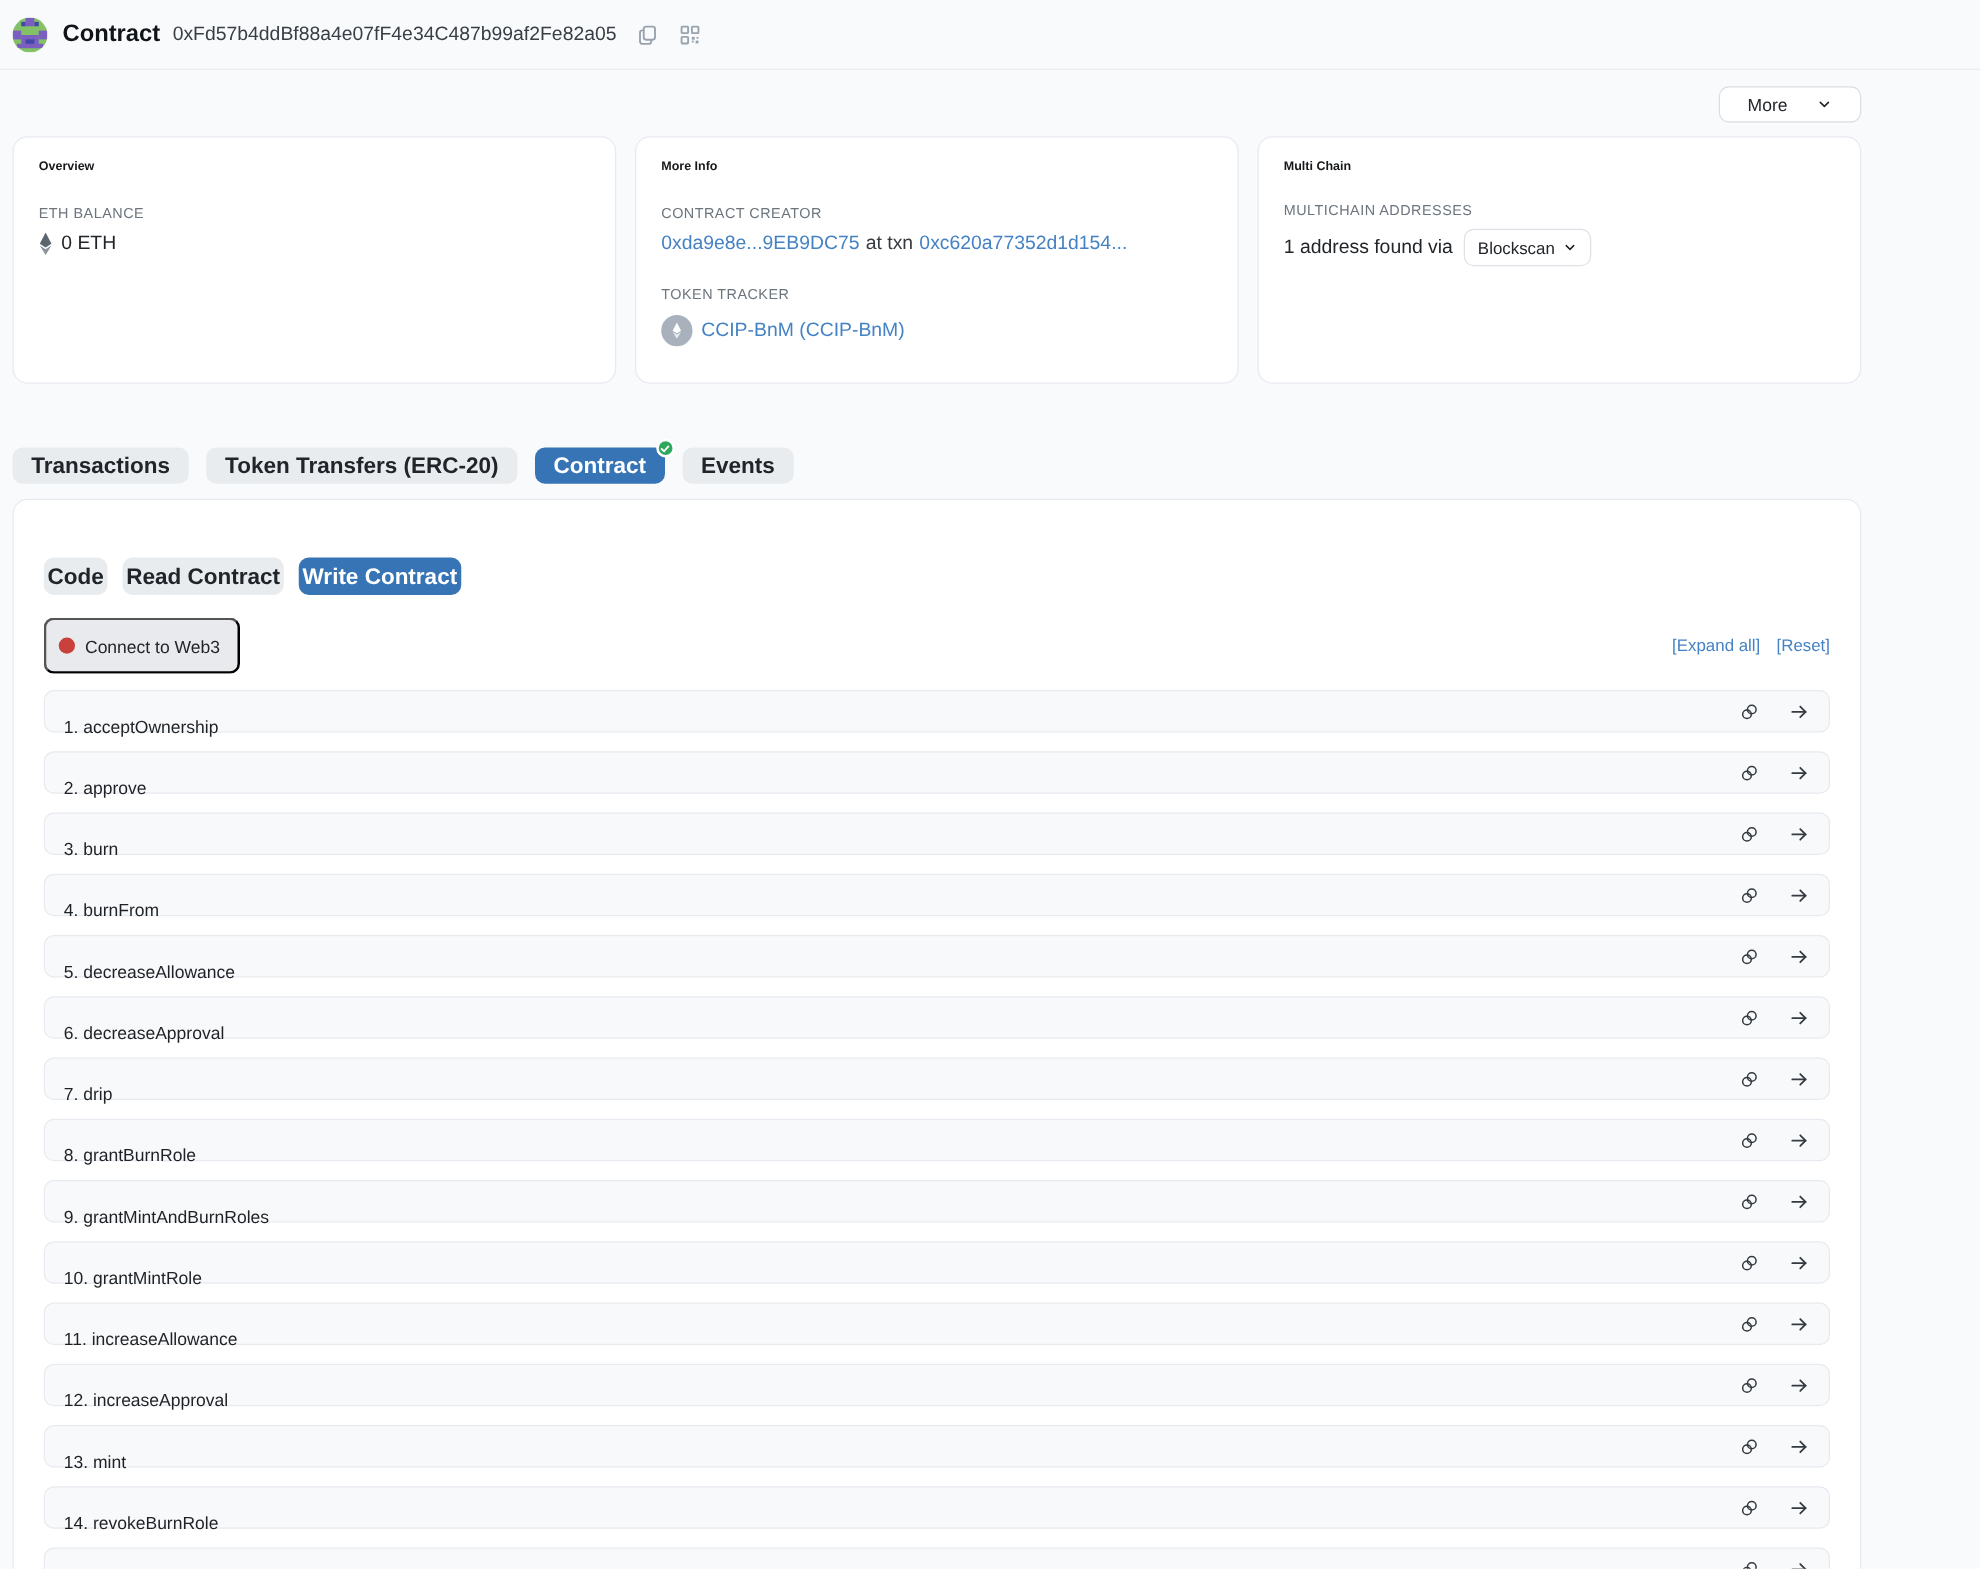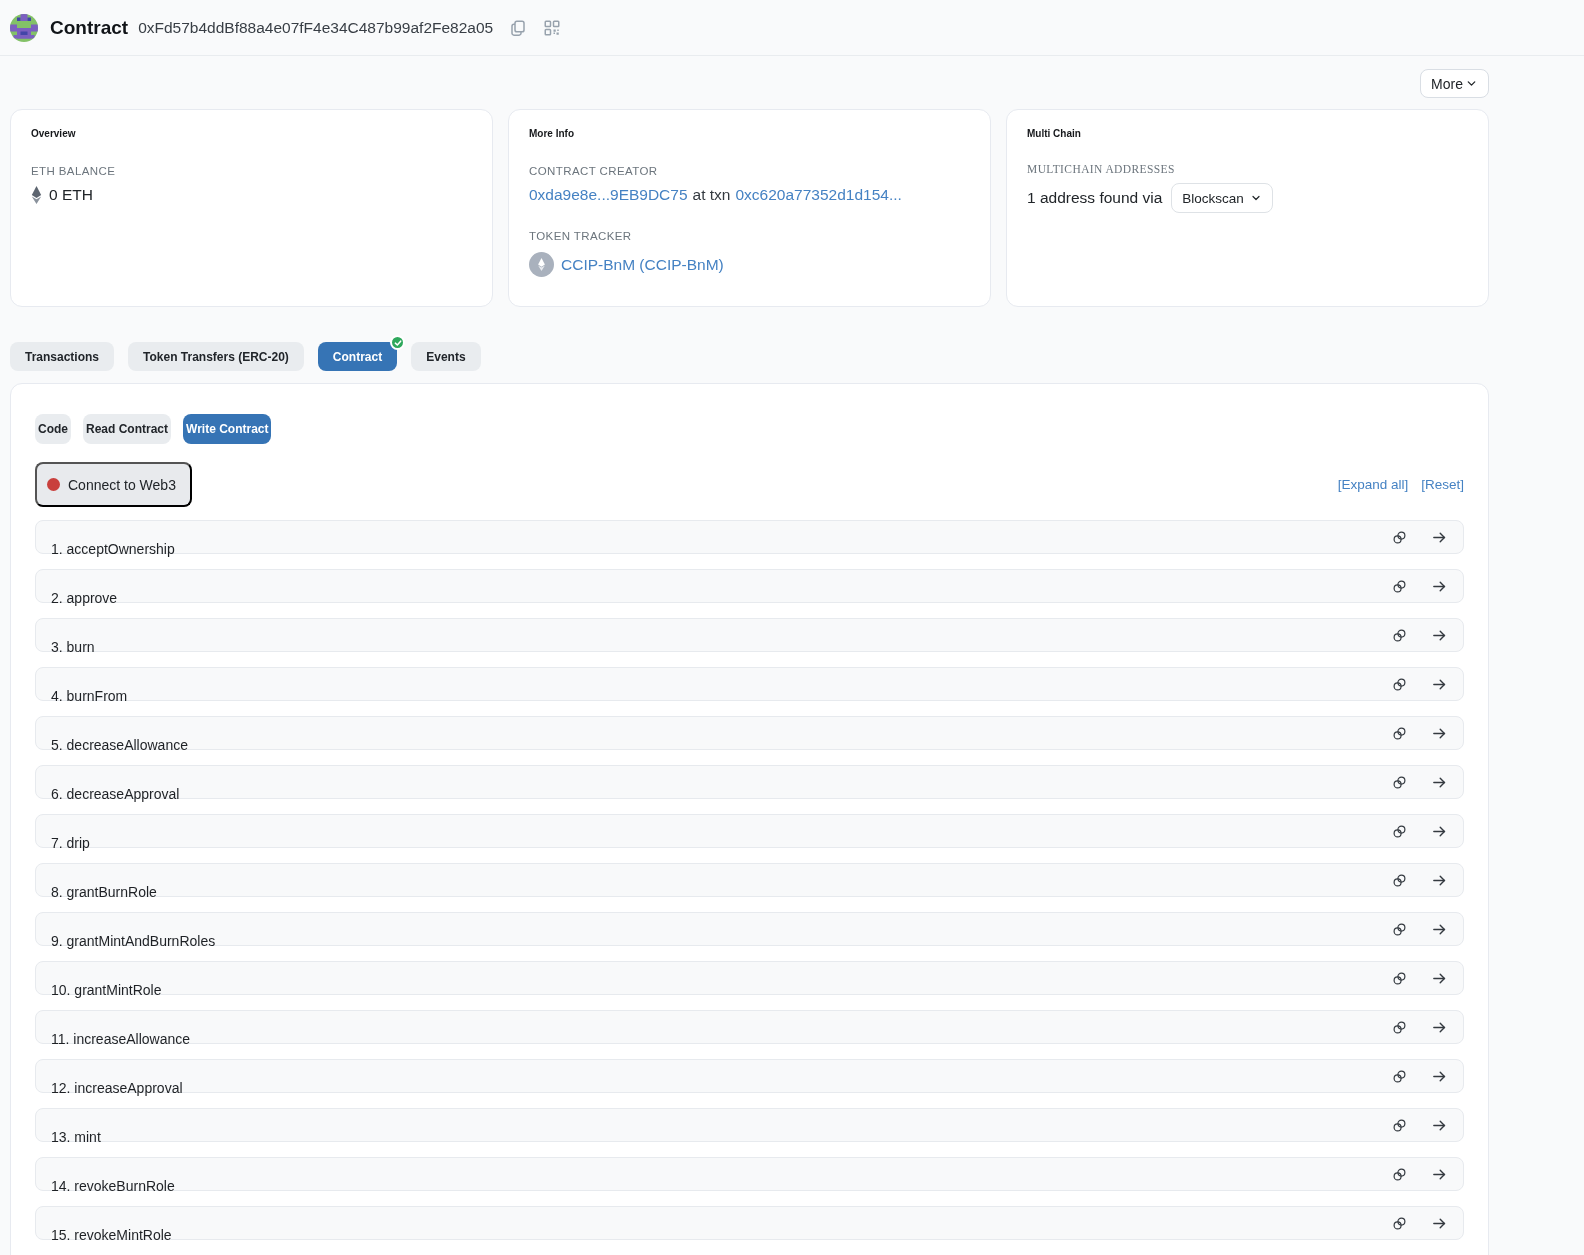--- a/index.html
+++ b/index.html
@@ -28,22 +28,22 @@
     border-bottom:1px solid #e9ecef;
   }
   .avatar{width:28px;height:28px;border-radius:50%;overflow:hidden;flex:0 0 auto;}
   .page-title{font-size:19px;font-weight:700;color:#111418;margin-left:12px;}
   .page-address{font-size:15.5px;color:#383e45;margin-left:10px;}
   .hicon{color:#98a2ad;margin-left:16px;display:inline-flex;cursor:pointer;}
   
   .container{width:1479px;margin-left:10px;}
   .toolbar{display:flex;justify-content:flex-end;margin-top:13px;}
   .btn-more{
-    height:29px;padding:0 10px;background:#fff;border:1px solid #d9dee4;
-    border-radius:8px;display:inline-flex;align-items:center;gap:2px;
+    height:29px;padding:0 22px;background:#fff;border:1px solid #d9dee4;
+    border-radius:8px;display:inline-flex;align-items:center;gap:23px;
     font-size:14px;color:#212529;cursor:pointer;margin-left:40px;
   }
   
   .cards{display:flex;gap:15px;margin-top:11px;}
   .card{
     flex:1;background:#fff;border:1px solid var(--border-gray);
     border-radius:12px;height:198px;padding:18px 20px;
   }
   .card-title{font-size:10px;font-weight:700;color:#16181b;}
   .card-label{margin-top:26px;font-size:11.5px;color:var(--label-gray);letter-spacing:.4px;}
@@ -57,22 +57,22 @@
   .mc-row{margin-top:8px;font-size:15.5px;display:flex;align-items:center;gap:9px;}
   .btn-provider{
     height:30px;padding:0 10px;background:#fff;border:1px solid #dee2e6;
     border-radius:8px;display:inline-flex;align-items:center;gap:6px;
     font-size:13.5px;color:#212529;cursor:pointer;
   }
   
   .tabs{display:flex;gap:14px;margin-top:35px;}
   .pill{
     height:29px;padding:0 15px;border-radius:8px;background:var(--pill-gray);
-    color:#21252a;font-size:12px;font-weight:600;
-    display:inline-flex;align-items:center;position:relative;cursor:pointer;white-space:nowrap;
+    color:#21252a;font-size:18px;font-weight:600;
+    display:inline-flex;align-items:center;position:relative;cursor:pointer;white-space:nowrap;margin-top:16px;
   }
   .pill.active{background:var(--accent-blue);color:#fff;}
   .tab-badge{
     position:absolute;top:-7px;right:-8px;width:15px;height:15px;border-radius:50%;
     background:var(--badge-green);border:2px solid #fff;
     display:flex;align-items:center;justify-content:center;color:#fff;
   }
   
   .main-card{
     margin-top:12px;background:#fff;border:1px solid var(--border-gray);
@@ -187,21 +187,21 @@
             <polygon points="6,0 11.2,10.1 6,13.3 0.8,10.1" fill="#ffffff"></polygon>
             <polygon points="6,20 11.2,11.6 6,14.8 0.8,11.6" fill="#e8ebef"></polygon>
           </svg>
         </span>
         <span class="link">CCIP-BnM (CCIP-BnM)</span>
       </div>
     </div>
 
     <div class="card">
       <div class="card-title">Multi Chain</div>
-      <div class="card-label" style="margin-top:24px;font-family:Liberation Serif, serif;">MULTICHAIN ADDRESSES</div>
+      <div class="card-label" style="margin-top:24px;">MULTICHAIN ADDRESSES</div>
       <div class="mc-row">
         <span>1 address found via</span>
         <button class="btn-provider">
           <span>Blockscan</span>
           <span>
             <svg width="12" height="12" viewBox="0 0 24 24" fill="none" stroke="currentColor" stroke-width="2.4" stroke-linecap="round" stroke-linejoin="round">
                 <polyline points="6 9 12 15 18 9"></polyline>
               </svg>
           </span>
         </button>

